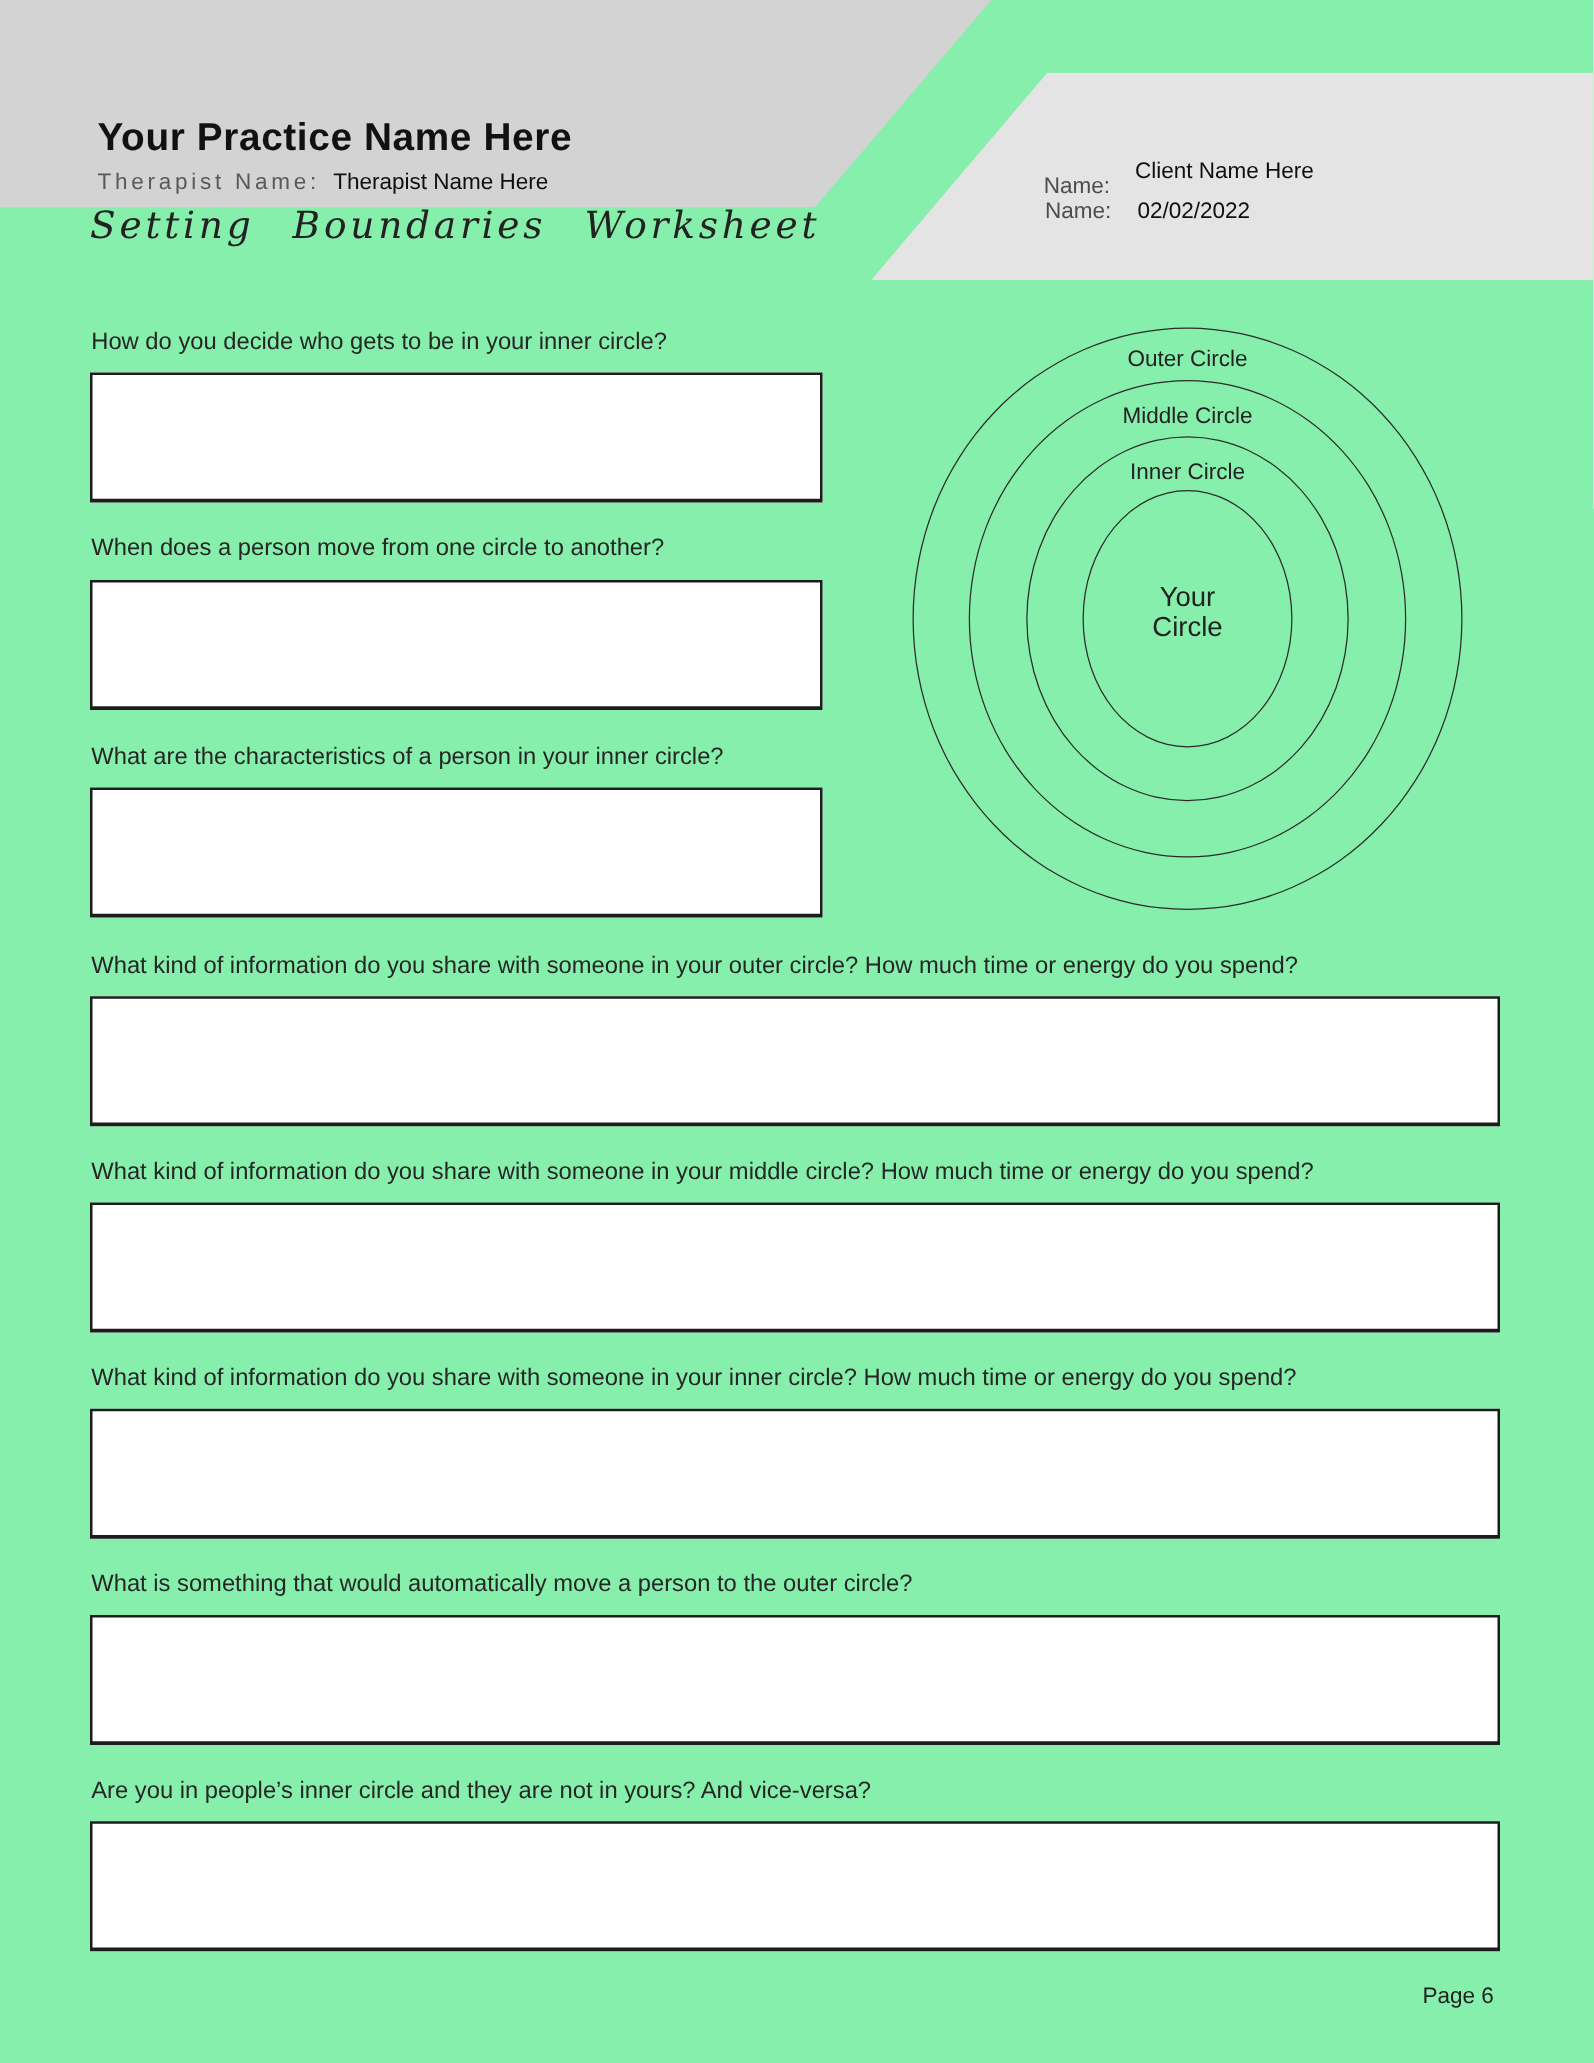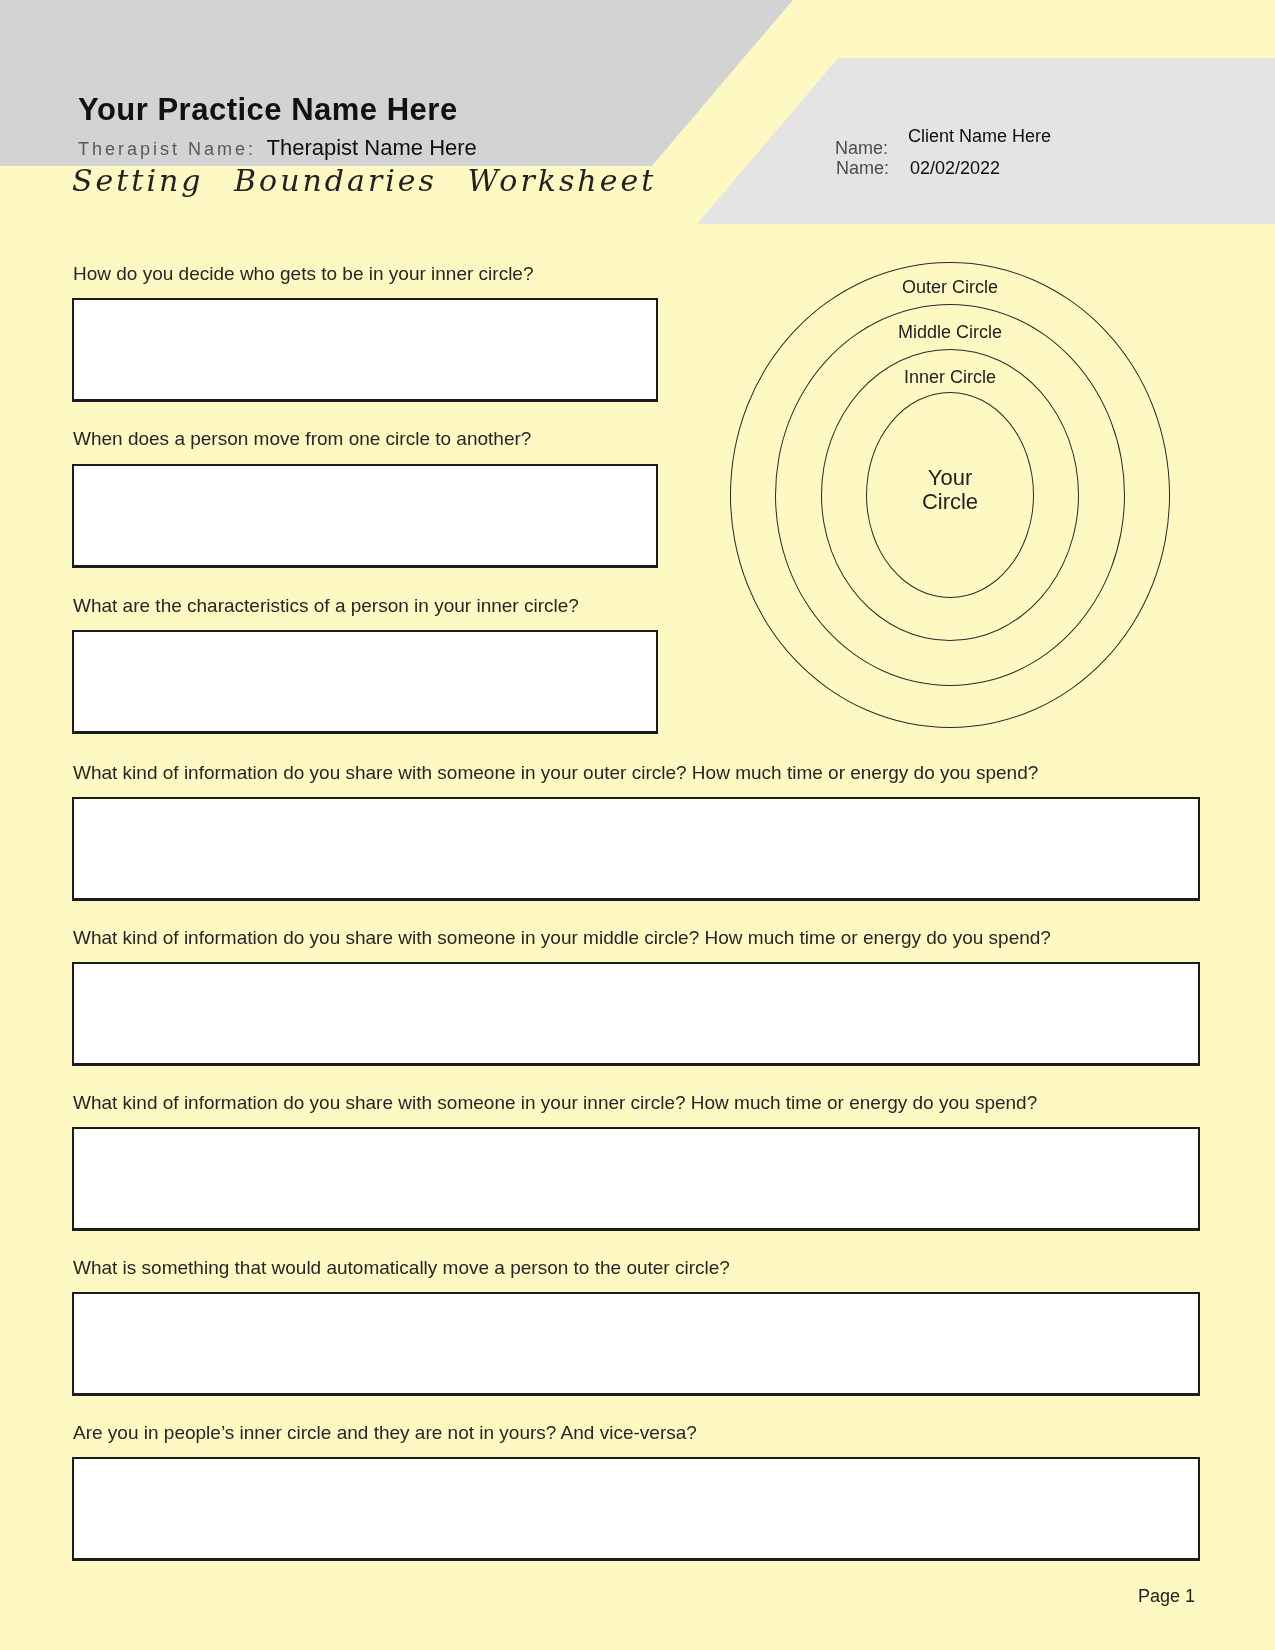--- a/index.html
+++ b/index.html
@@ -1,20 +1,20 @@
 <!DOCTYPE html>
 <html><head>
 <meta charset="utf-8">
 <style>
   * { margin:0; padding:0; box-sizing:border-box; }
   html,body { background:#ffffff; }
   .page {
     position:relative;
     width:1275px; height:1650px;
-    background:#fef9c3;
+    background:#86efac;
     font-family:"Liberation Sans", sans-serif;
     color:#1c1c1c;
     overflow:hidden;
   }
   .abs { position:absolute; }
 
   
   .hdr-left {
     left:0; top:58; width:793px; height:166px;
     background:#d3d3d3;
@@ -28,21 +28,21 @@
   .practice-name {
     left:78px; top:92px;
     font-size:31px; font-weight:bold; color:#111111;
     letter-spacing:0.5px; white-space:nowrap;
   }
   .therapist-row { left:78px; top:135px; white-space:nowrap; }
   .therapist-label {
     font-size:18px; color:#595959; letter-spacing:3px;
   }
   .therapist-value {
-    font-size:22px; color:#0f0f0f; margin-left:6px; letter-spacing:0;text-align:right;
+    font-size:18px; color:#0f0f0f; margin-left:6px; letter-spacing:0;text-align:right;
   }
   .script-title {
     left:72px; top:163px;
     font-family:"DejaVu Serif", serif;
     font-style:italic;
     font-size:30px; color:#222222;
     letter-spacing:3px; word-spacing:18px;
     white-space:nowrap;
   }
   .nd-label { font-size:18px; color:#4d4d4d; }
@@ -144,15 +144,15 @@
 
   <div class="abs q-label" style="top:1092px;">What kind of information do you share with someone in your inner circle? How much time or energy do you spend?</div>
   <div class="abs answer-box box-lg" style="top:1127px;"></div>
 
   <div class="abs q-label" style="top:1257px;">What is something that would automatically move a person to the outer circle?</div>
   <div class="abs answer-box box-lg" style="top:1292px;"></div>
 
   <div class="abs q-label" style="top:1422px;">Are you in people’s inner circle and they are not in yours? And vice-versa?</div>
   <div class="abs answer-box box-lg" style="top:1457px;"></div>
 
-  <div class="abs page-number">Page 1</div>
+  <div class="abs page-number">Page 6</div>
 
 </div>
 
 </body></html>

